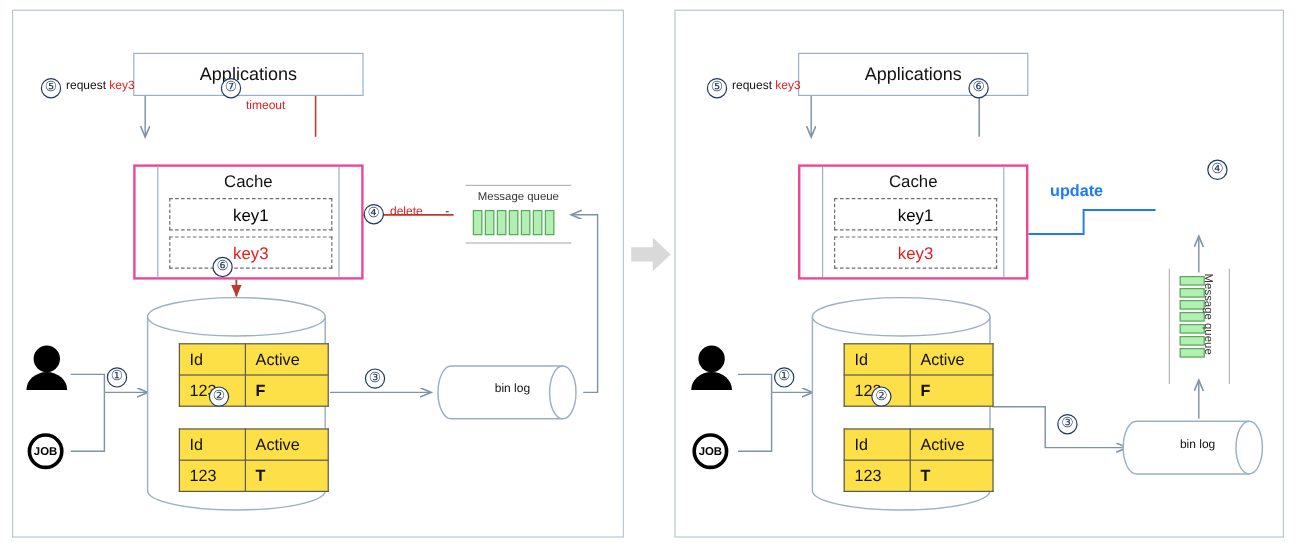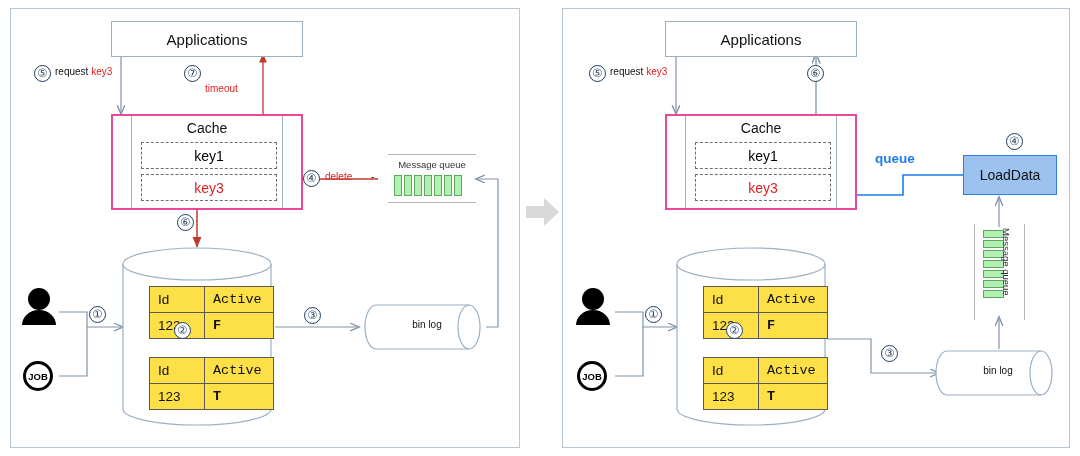--- a/index.html
+++ b/index.html
@@ -5,39 +5,39 @@
   html,body{margin:0;padding:0;background:#ffffff;}
   body{width:1080px;height:456px;font-family:"Liberation Sans",sans-serif;
        -webkit-font-smoothing:antialiased;}
   #stage{position:relative;width:1080px;height:456px;overflow:hidden;background:#fff;}
 
   
   .panel{position:absolute;border:1px solid #b9c6d4;background:#fff;box-sizing:border-box;}
   #panel-left{left:10px;top:8px;width:510px;height:440px;}
   #panel-right{left:562px;top:8px;width:508px;height:440px;}
 
-  .abs{position:absolute;box-sizing:border-box;}
+  .abs{position:absolute;box-sizing:border-box;margin-top:23px;}
 
   
   .box{border:1px solid #9ab0c6;background:#fff;display:flex;align-items:center;
        justify-content:center;box-sizing:border-box;}
   .applications{font-size:15px;color:#111;}
   .cache-shell{border:2px solid #ec4899;background:#fff;box-sizing:border-box;}
   .cache-rail{position:absolute;top:0;bottom:0;width:0;border-left:1px solid #9ab0c6;}
   .cache-title{position:absolute;left:0;right:0;top:4px;text-align:center;font-size:14px;color:#111;}
   .keybox{position:absolute;border:1px dashed #6f6f6f;background:#fff;display:flex;
           align-items:center;justify-content:center;font-size:14px;box-sizing:border-box;}
   .keybox.red{color:#e02020;}
 
   
   table.dbtab{position:absolute;border-collapse:collapse;background:#fde047;}
   table.dbtab td{border:1px solid #595959;font-size:13.5px;color:#111;
                  padding:2px 0 3px 0;text-align:left;height:20px;}
   table.dbtab td.c1{width:46px;padding-left:8px;}
-  table.dbtab td.c2{width:60px;padding-left:8px;font-family:Liberation Mono, monospace;}
+  table.dbtab td.c2{width:60px;padding-left:8px;}
   td.bold{font-weight:bold;}
   td.redbold{font-weight:bold;color:#d00000;}
 
   
   .mq-h{position:absolute;}
   .mq-h .rule{position:absolute;left:0;right:0;height:0;border-top:1.2px solid #b5b5b5;}
   .mq-h .cells{position:absolute;left:6px;top:21px;display:flex;gap:2px;}
   .mq-h .cell{width:8px;height:21px;background:#b2f0b2;border:1px solid #5ea75e;box-sizing:border-box;}
   .mq-h .lbl{position:absolute;left:0;right:0;top:4px;text-align:center;font-size:9.5px;color:#333;}
 
@@ -257,25 +257,24 @@
     <div class="step" style="left:244px;top:56px;">⑥</div>
 
     <div class="cache-shell abs" style="left:102px;top:105px;width:192px;height:96px;">
       <div class="cache-rail" style="left:18px;"></div>
       <div class="cache-rail" style="right:18px;"></div>
       <div class="cache-title">Cache</div>
       <div class="keybox" style="left:28px;top:26px;width:136px;height:27px;">key1</div>
       <div class="keybox red" style="left:28px;top:58px;width:136px;height:27px;">key3</div>
     </div>
 
-    <div class="update-lbl" style="left:312px;top:142px;">queue</div>
+    <div class="update-lbl" style="left:312px;top:142px;">update</div>
 
     <div class="step" style="left:443px;top:124px;">④</div>
 
-    <div class="loaddata" style="left:400px;top:146px;width:94px;height:40px;">LoadData</div>
 
     <div class="mq-v" style="left:411px;top:215px;width:52px;height:96px;">
       <div class="rule" style="left:0;"></div>
       <div class="rule" style="left:50px;"></div>
       <div class="cells">
         <div class="cell"></div>
         <div class="cell"></div>
         <div class="cell"></div>
         <div class="cell"></div>
         <div class="cell"></div>

